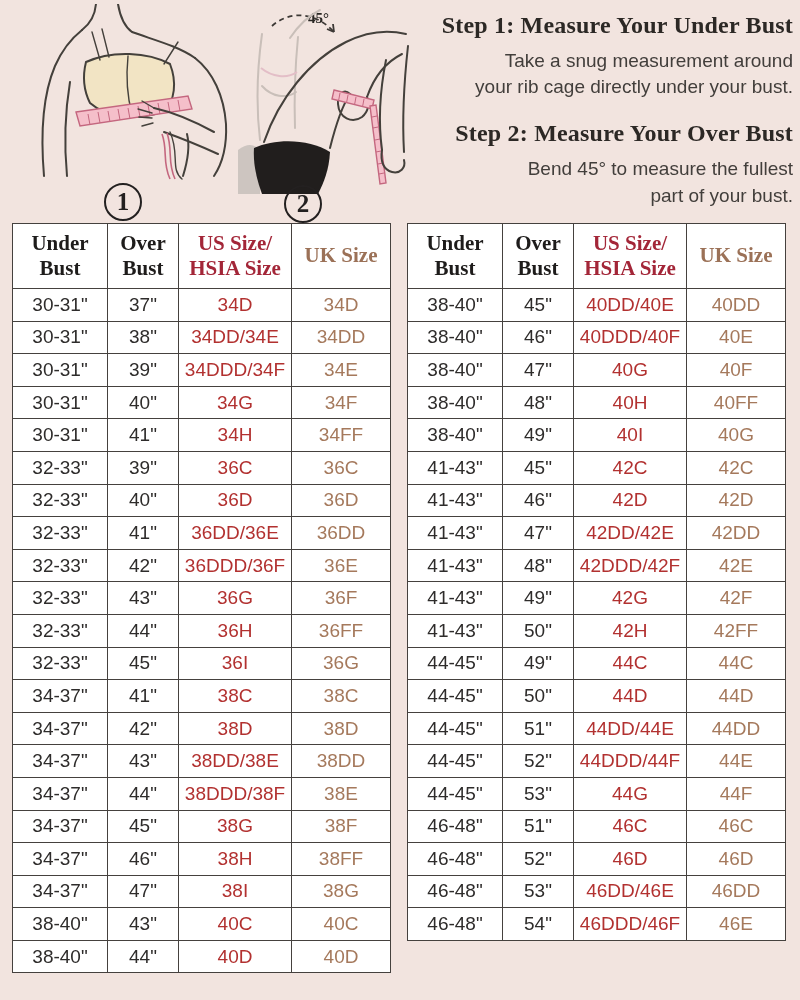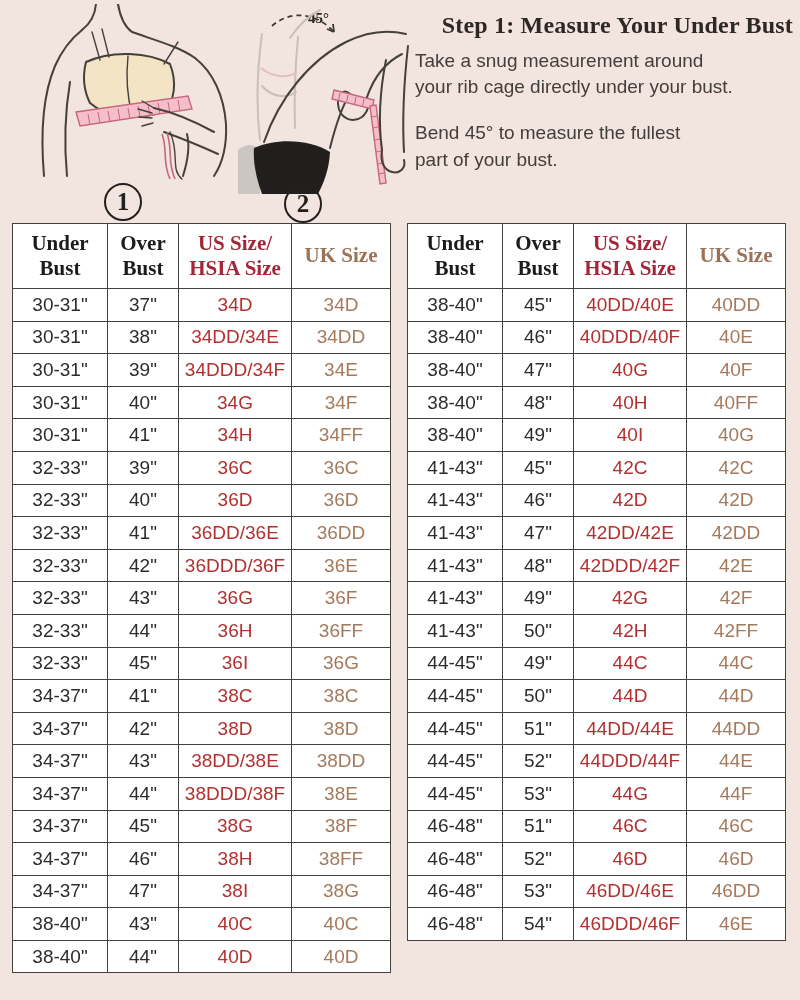--- a/index.html
+++ b/index.html
@@ -26,22 +26,23 @@
     background:transparent;
   }
   .angle-text{font-family:"Liberation Serif", serif;font-weight:bold;font-size:15px;fill:#2a2724;}
   
   .instructions{position:absolute;left:415px;top:12px;width:378px;}
   .step-title{
     font-family:Liberation Serif, serif;font-weight:bold;
     font-size:24px;color:#2c2825;margin:0 0 9px 0;letter-spacing:.2px;text-align:right;
   }
   .step-body{
-    font-size:19px;color:#423e3b;line-height:1.38;margin:0 0 20px 0;
+    font-size:19px;color:#423e3b;line-height:1.38;margin:0 0 20px 12px;
     white-space:pre-line;
+    text-align:right;
   }
   
   table.size-table{
     position:absolute;border-collapse:collapse;table-layout:fixed;
     background:#ffffff;
   }
   #table-left{left:12px;top:223px;width:378px;}
   #table-right{left:407px;top:223px;width:378px;}
   .size-table th,.size-table td{
     border:1.5px solid #45413e;text-align:center;vertical-align:middle;padding:0;
@@ -128,20 +129,21 @@
     </div>
     <div class="num-badge" style="left:272px;top:185px;">
       <span>2</span>
     </div>
   </div>
 
   <div class="instructions">
     <h2 class="step-title">Step 1: Measure Your Under Bust</h2>
     <p class="step-body">Take a snug measurement around
 your rib cage directly under your bust.</p>
+    <h2 class="step-title">Step 2: Measure Your Over Bust</h2>
     <p class="step-body">Bend 45° to measure the fullest
 part of your bust.</p>
   </div>
 
   <table class="size-table" id="table-left">
     <colgroup>
       <col style="width:95px">
         <col style="width:71px">
       <col style="width:113px">
         <col style="width:99px">

